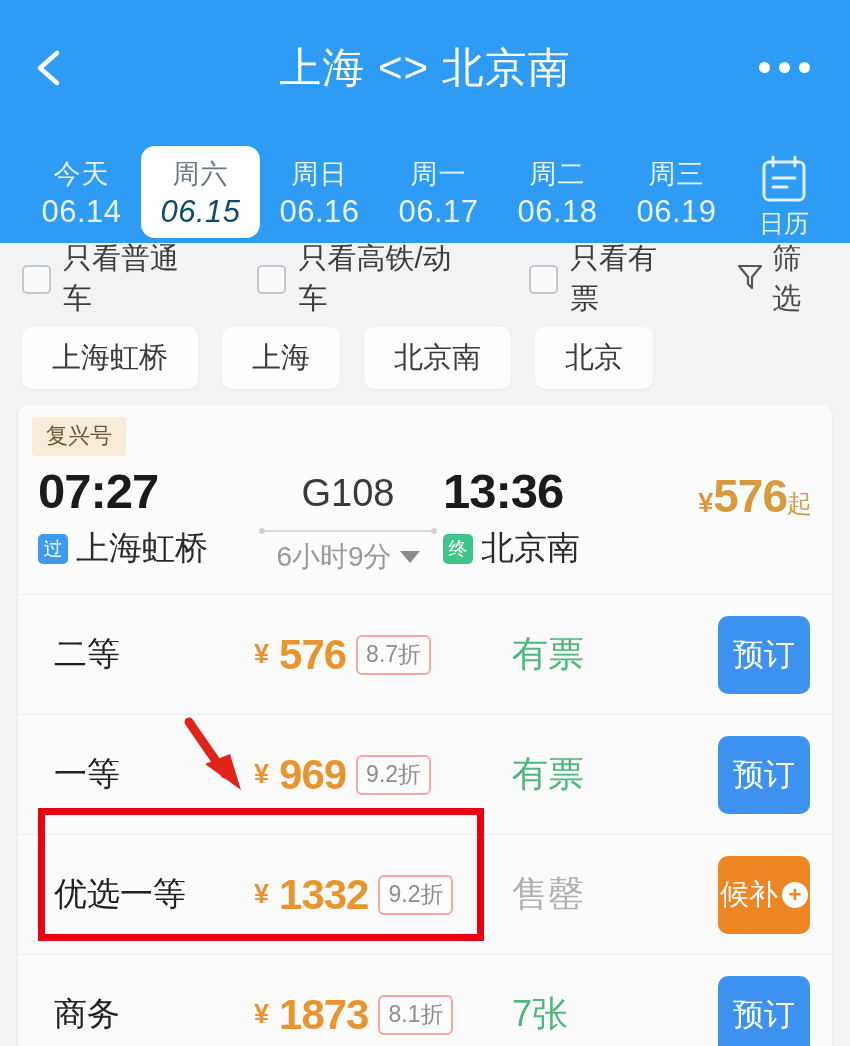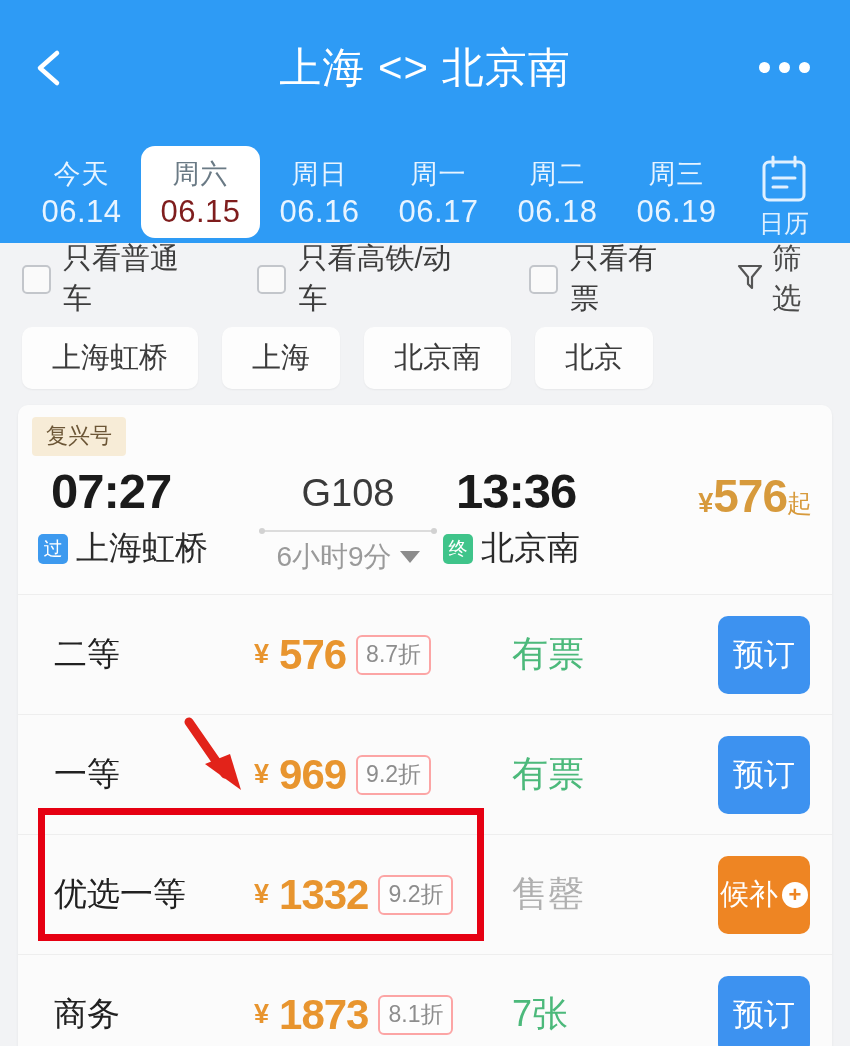--- a/index.html
+++ b/index.html
@@ -57,21 +57,21 @@
     border-radius: 14px;
     height: 92px;
   }
   .date-item .dow { font-size: 27px; line-height: 36px; letter-spacing: 1px; }
   .date-item .dnum { font-size: 31px; line-height: 40px; letter-spacing: 0.5px; }
   .date-item.selected {
     background: #ffffff;
     color: #5fa8d8;
   }
   .date-item.selected .dow { color: #6a7a85; }
-  .date-item.selected .dnum { color: #7f1d1d; }
+  .date-item.selected .dnum { color: #0c4a6e; font-style: italic; }
   .cal-btn {
     width: 96px;
     text-align: center;
     color: #dff0ff;
     padding-top: 6px;
   }
   .cal-btn svg { display:block; margin: 0 auto 2px; }
   .cal-btn .cal-label { font-size: 25px; line-height: 30px; }
 
   
@@ -147,21 +147,20 @@
   .col-mid { width: 190px; text-align: center; padding-top: 4px;}
   .col-arr { width: 215px; }
   .col-price { flex: 1; text-align: right; padding-top: 10px; }
 
   .big-time {
     font-size: 49px;
     font-weight: 700;
     color: #1b1b1b;
     letter-spacing: -1px;
     line-height: 62px;
-    margin-left: 13px;
   }
   .station-line {
     display: flex; align-items: center; gap: 8px;
     margin-top: 4px;
   }
   .sta-badge {
     width: 30px; height: 30px;
     border-radius: 5px;
     color: #fff;
     font-size: 19px;

